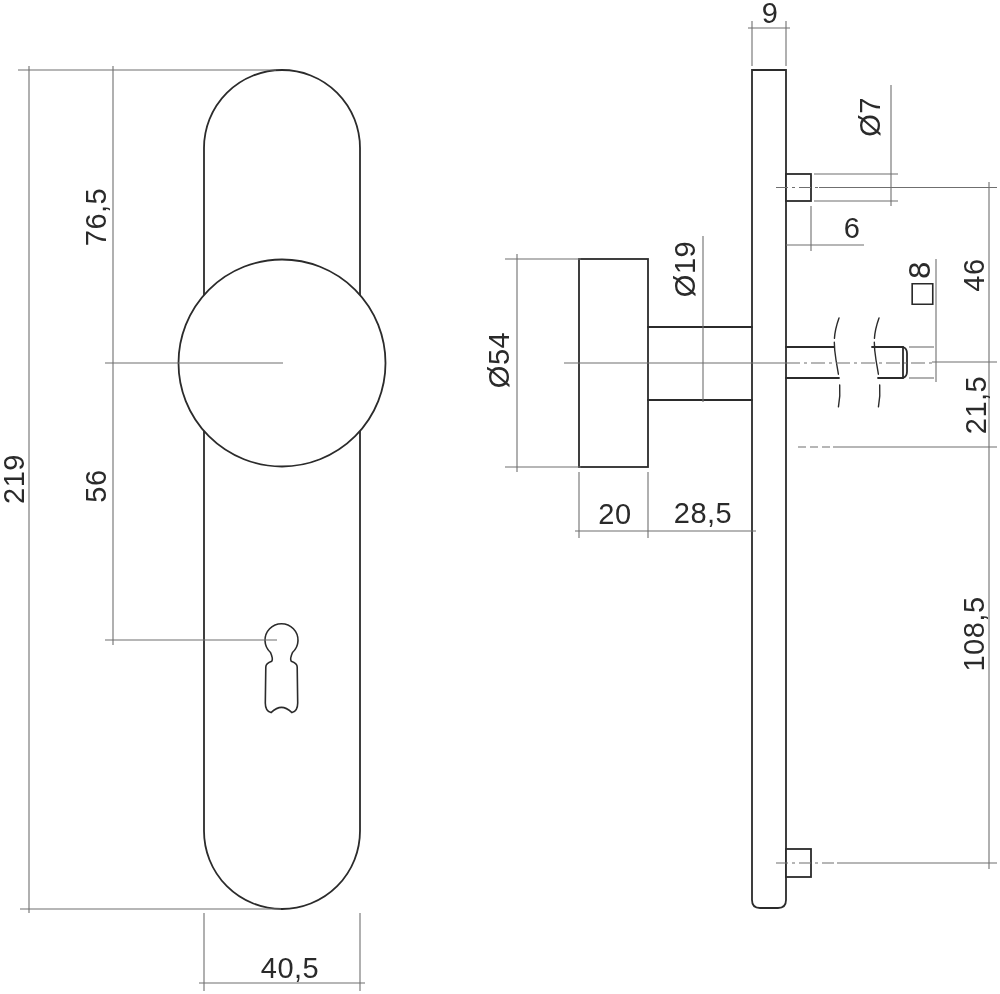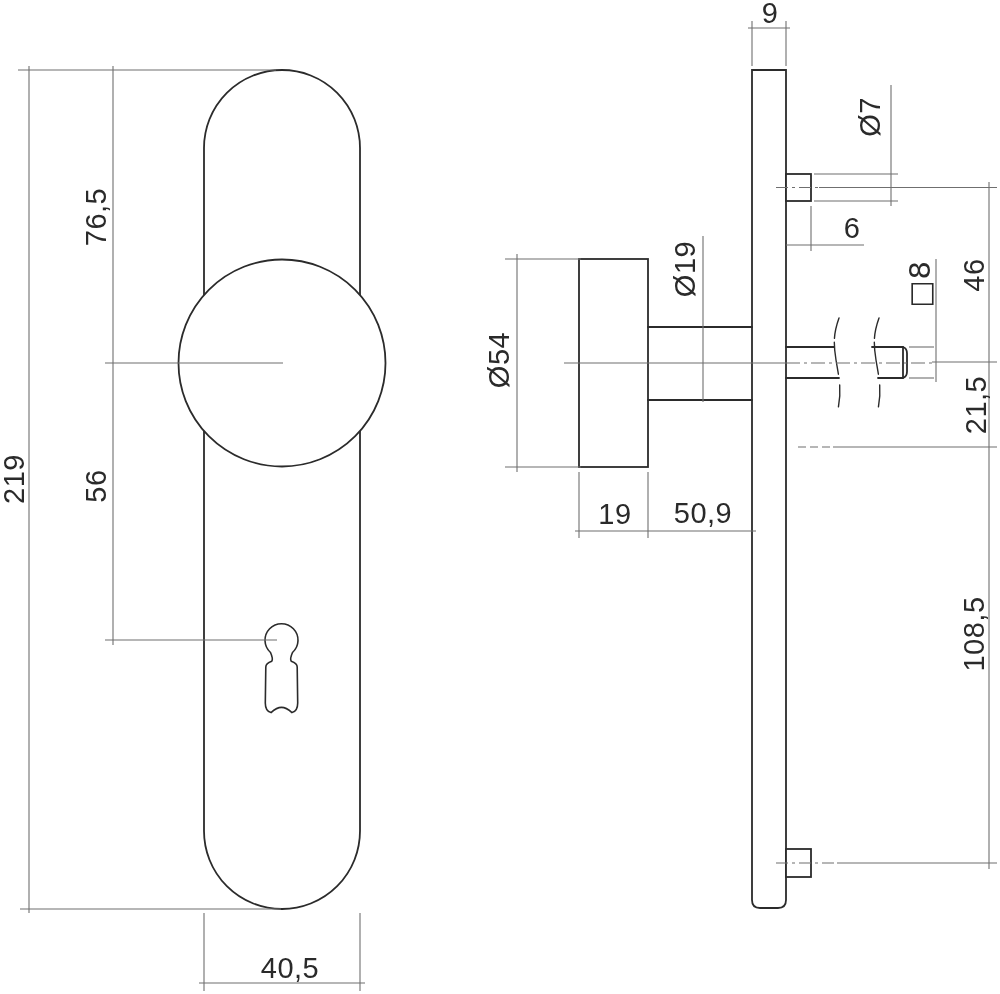--- a/index.html
+++ b/index.html
@@ -112,22 +112,22 @@
   </svg>
 
   <div class="lbl rot" style="left:14px;top:479px">219</div>
   <div class="lbl rot" style="left:96px;top:217px">76,5</div>
   <div class="lbl rot" style="left:96px;top:486px">56</div>
   <div class="lbl" style="left:290px;top:968px">40,5</div>
 
   <div class="lbl" style="left:770px;top:13px">9</div>
   <div class="lbl rot" style="left:499px;top:360px">Ø54</div>
   <div class="lbl rot" style="left:685px;top:269px">Ø19</div>
-  <div class="lbl" style="left:615px;top:514px">19</div>
-  <div class="lbl" style="left:703px;top:513px">50,9</div>
+  <div class="lbl" style="left:615px;top:514px">20</div>
+  <div class="lbl" style="left:703px;top:513px">28,5</div>
   <div class="lbl rot" style="left:870px;top:117px">Ø7</div>
   <div class="lbl" style="left:852px;top:228px">6</div>
   <div class="lbl rot" style="left:974px;top:275px">46</div>
   <div class="lbl rot sym" style="left:920px;top:284px">□8</div>
   <div class="lbl rot" style="left:976px;top:405px">21,5</div>
   <div class="lbl rot" style="left:974px;top:634px">108,5</div>
 
 </div>
 
 </body></html>

